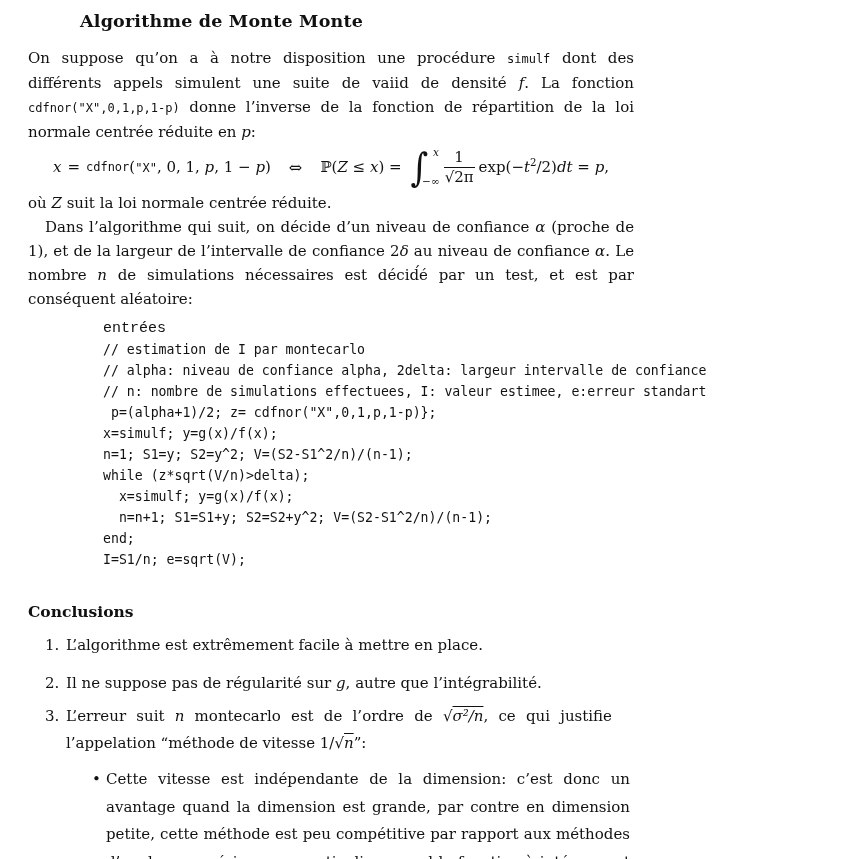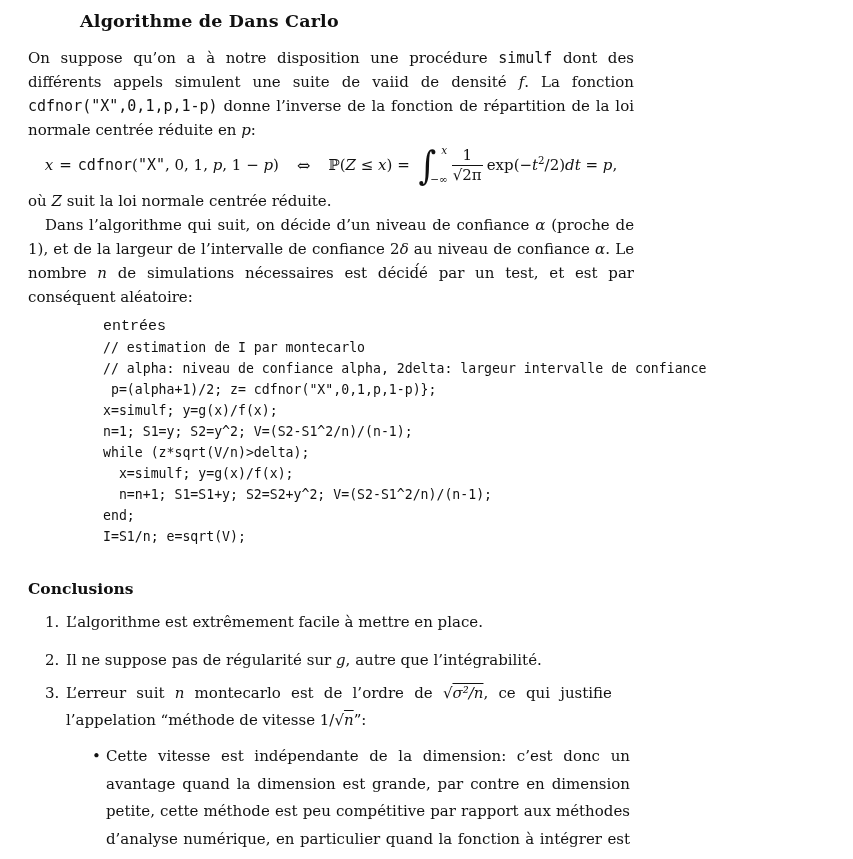--- a/index.html
+++ b/index.html
@@ -16,21 +16,21 @@
     font-size: 17.5px;
     font-weight: bold;
     letter-spacing: 0.2px;
   }
   .content { width: 606px; margin-left: 28px; }
   .p { text-align: justify; line-height: 24px; }
   .p1 { margin-top: 15px; }
   .p2 { margin-top: 1px; }
   .p3 { text-indent: 17px; }
   
-  .code { font-family: "DejaVu Sans Mono", monospace; font-size: 15px; }
+  .code { font-family: "DejaVu Sans Mono", monospace; font-size: 12px; }
   .it { font-style: italic; }
   .sup { font-size: 68%; vertical-align: super; line-height: 0; }
   .ol { text-decoration: overline; }
   
   .formula-row {
     display: flex; align-items: center; justify-content: center;
     height: 46px; margin: 0; width: 606px;
   }
   .formula-row > span { white-space: pre; }
   .eqgap { margin: 0 6px; }
@@ -65,21 +65,21 @@
   .citem3 { margin-top: 6px; }
   .bullet-item { display: flex; margin-top: 9px; }
   .bullet-item .bmark { width: 14px; margin-left: 64px; flex: none; line-height: 27.5px; }
   .bullet-item .btext { width: 524px; text-align: justify; line-height: 27.5px; }
 </style>
 </head>
 <body>
 
 <div class="page">
 
-  <div class="title">Algorithme de Dans Carlo</div>
+  <div class="title">Algorithme de Monte Monte</div>
 
   <div class="content">
 
     <div class="p p1"><span>On suppose qu’on a à notre disposition une procédure </span><span class="code">simulf</span><span> dont des différents appels simulent une suite de vaiid de densité </span><span class="it">f</span><span>.  La fonction </span><span class="code">cdfnor("X",0,1,p,1-p)</span><span> donne l’inverse de la fonction de répartition de la loi normale centrée réduite en </span><span class="it">p</span><span>:</span></div>
 
     <div class="formula-row">
       <span class="it">x</span>
       <span class="eqgap">=</span>
       <span class="code">cdfnor</span>
       <span><span>(</span><span class="code">"X"</span><span>, 0, 1, </span><span class="it">p</span><span>, 1 − </span><span class="it">p</span><span>)</span></span>
@@ -98,20 +98,21 @@
     </div>
 
     <div class="p p2"><span>où </span><span class="it">Z</span><span> suit la loi normale centrée réduite.</span></div>
 
     <div class="p p3"><span>Dans l’algorithme qui suit, on décide d’un niveau de confiance </span><span class="it">α</span><span> (proche de 1), et de la largeur de l’intervalle de confiance 2</span><span class="it">δ</span><span> au niveau de confiance </span><span class="it">α</span><span>.  Le nombre </span><span class="it">n</span><span> de simulations nécessaires est décid́é par un test, et est par conséquent aléatoire:</span></div>
 
     <div class="code-block">
         <div class="code-line serif">entrées</div>
         <div class="code-line">// estimation de I par montecarlo</div>
         <div class="code-line">// alpha: niveau de confiance alpha, 2delta: largeur intervalle de confiance</div>
+        <div class="code-line">// n: nombre de simulations effectuees, I: valeur estimee, e:erreur standart</div>
         <div class="code-line"> p=(alpha+1)/2; z= cdfnor("X",0,1,p,1-p)};</div>
         <div class="code-line">x=simulf; y=g(x)/f(x);</div>
         <div class="code-line">n=1; S1=y; S2=y^2; V=(S2-S1^2/n)/(n-1);</div>
         <div class="code-line">while (z*sqrt(V/n)&gt;delta);</div>
         <div class="code-line">  x=simulf; y=g(x)/f(x);</div>
         <div class="code-line">  n=n+1; S1=S1+y; S2=S2+y^2; V=(S2-S1^2/n)/(n-1);</div>
         <div class="code-line">end;</div>
         <div class="code-line">I=S1/n; e=sqrt(V);</div>
       </div>
 

